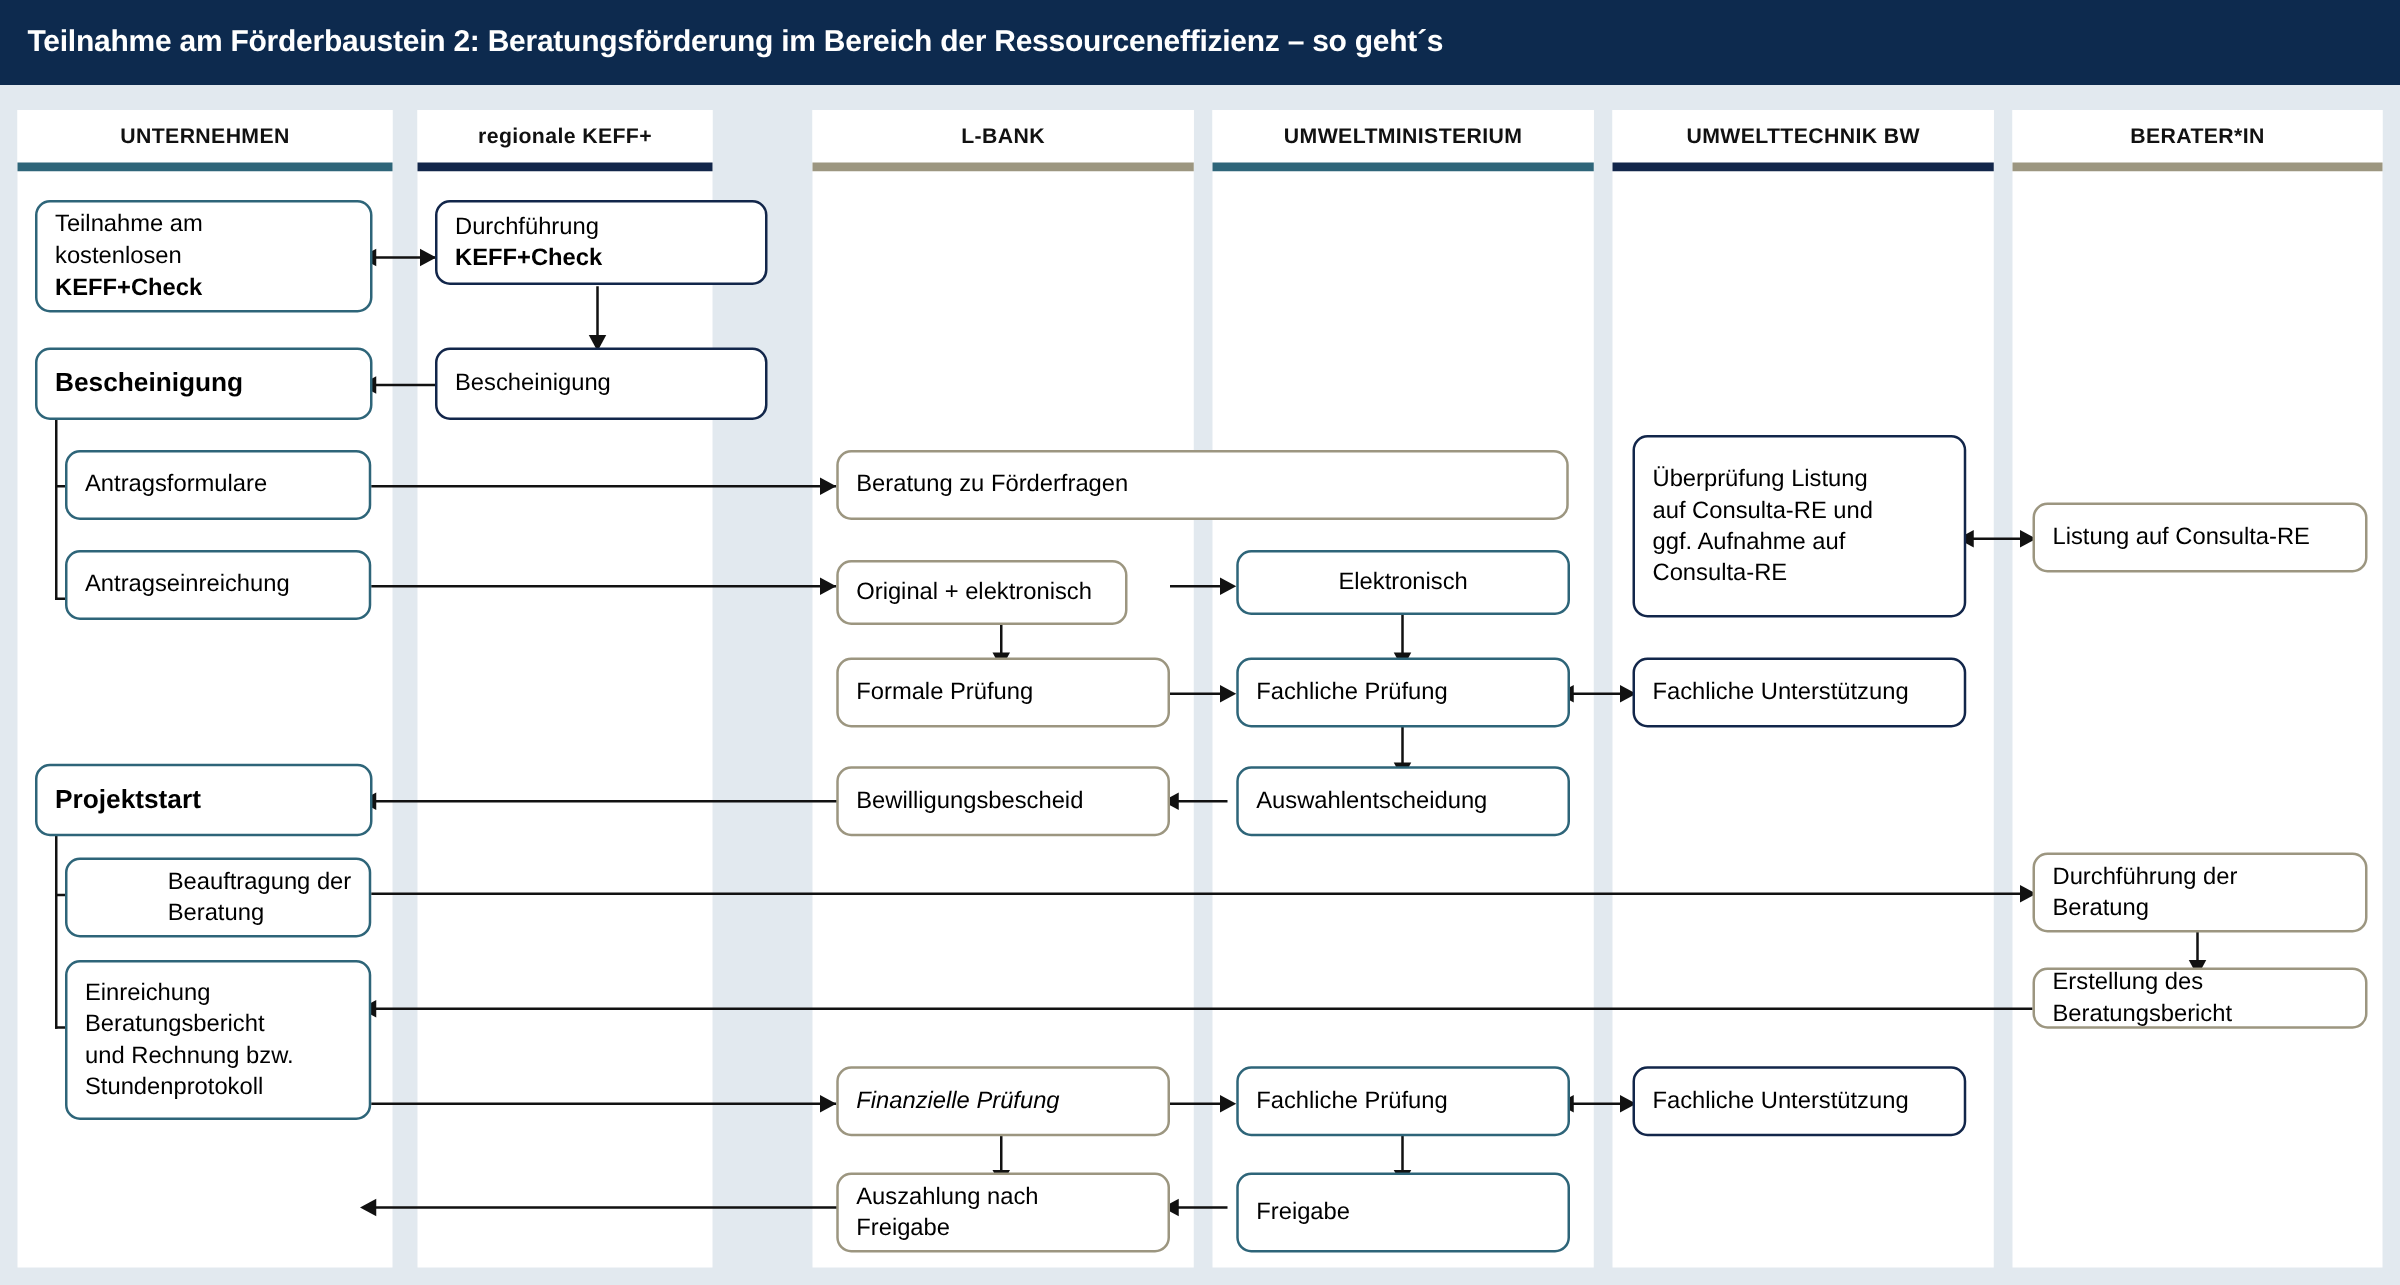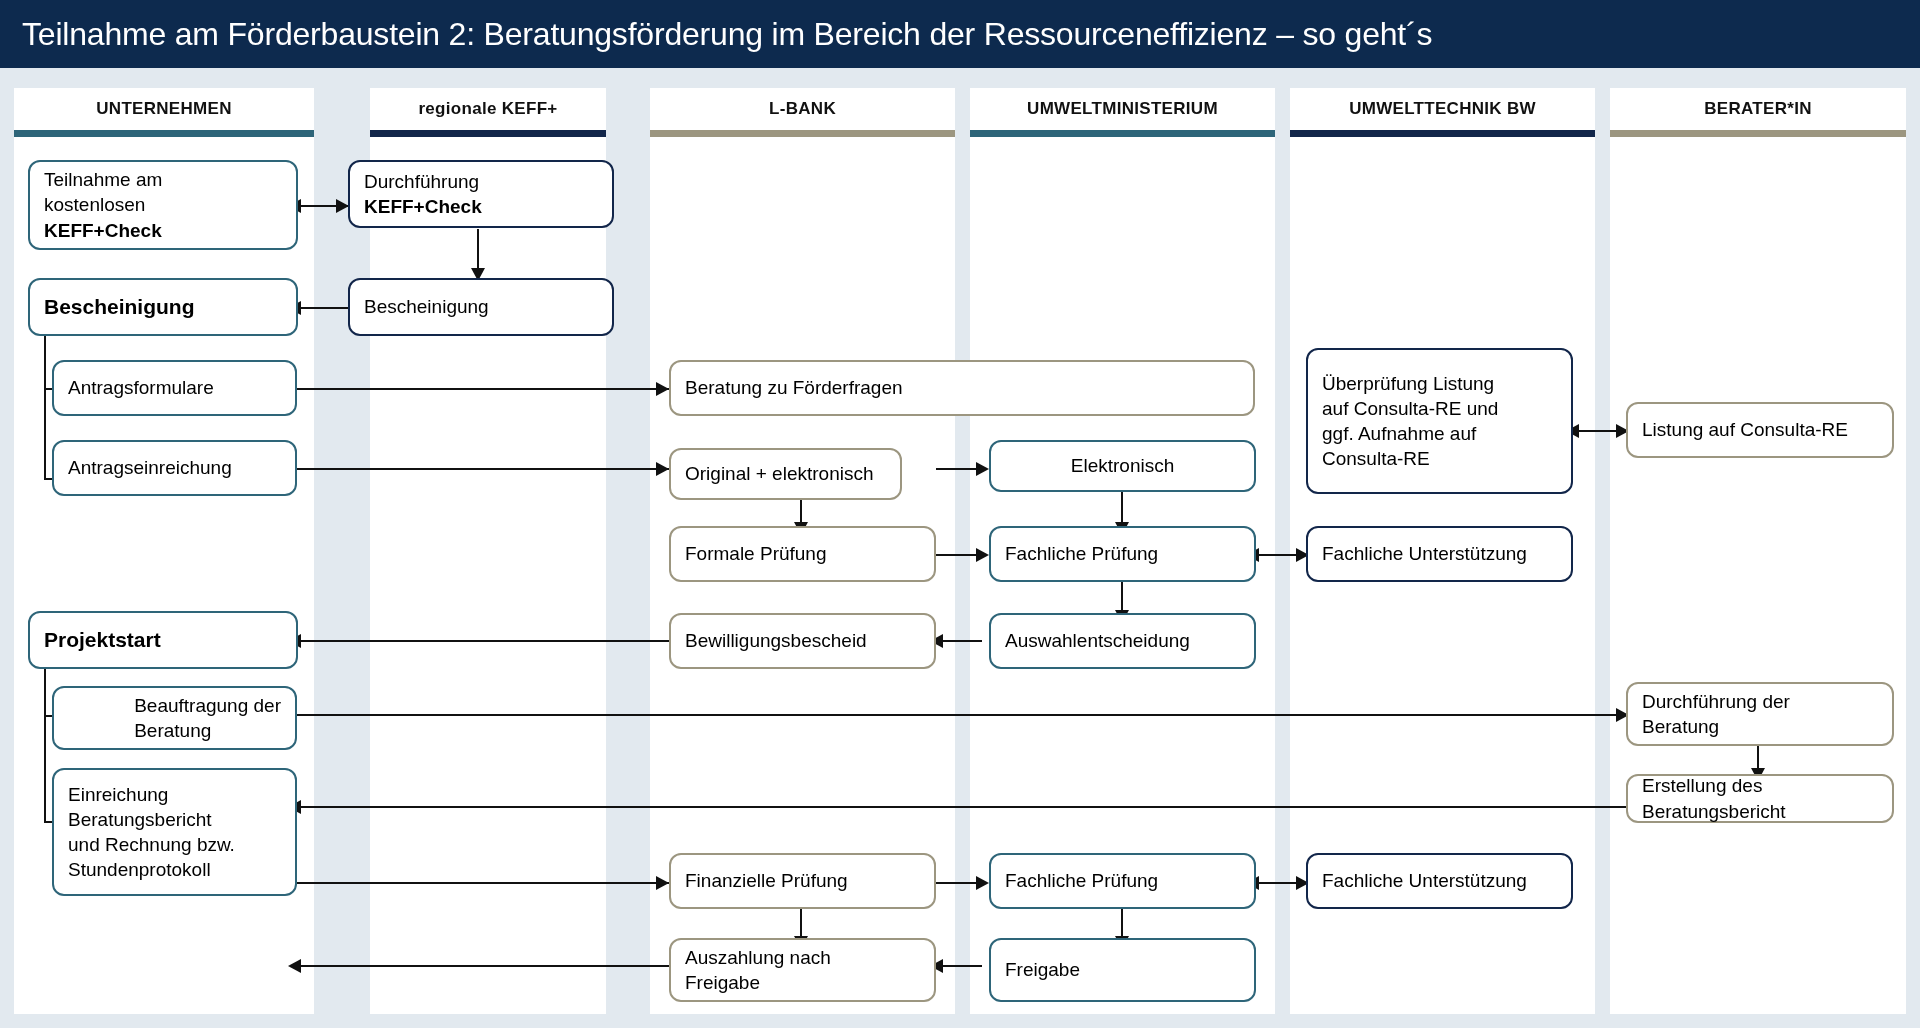--- a/index.html
+++ b/index.html
@@ -17,22 +17,22 @@
 
   
   #titlebar {
     position: absolute; left: 0; top: 0;
     width: 1920px; height: 68px;
     background: #0d2a4e;
     display: flex; align-items: center;
   }
   #titlebar .title-text {
     color: #ffffff;
-    font-size: 32px;
-    font-weight: normal;
+    font-size: 24px;
+    font-weight: bold;
     letter-spacing: -0.2px;
     padding-left: 22px;
     white-space: nowrap;
   }
 
   
   .lane {
     position: absolute;
     top: 88px;
     height: 926px;
@@ -129,21 +129,21 @@
     <span class="title-text">Teilnahme am Förderbaustein 2: Beratungsförderung im Bereich der Ressourceneffizienz – so geht´s</span>
   </div>
 
   <div class="lane" style="left:14px; width:300px;">
     <div class="lane-header">
       <span class="lane-header-label">UNTERNEHMEN</span>
     </div>
     <div class="lane-rule" style="background:#2e6579;"></div>
   </div>
 
-  <div class="lane" style="left:334px; width:236px;margin-left:36px;">
+  <div class="lane" style="left:334px; width:236px;">
     <div class="lane-header">
       <span class="lane-header-label">regionale KEFF+</span>
     </div>
     <div class="lane-rule" style="background:#12264a;"></div>
   </div>
 
   <div class="lane" style="left:650px; width:305px;">
     <div class="lane-header">
       <span class="lane-header-label">L-BANK</span>
     </div>
@@ -304,21 +304,21 @@
   </div>
 
   <div class="node tan" style="left:669px; top:526px; width:267px; height:56px;">
     <span class="node-label">Formale Prüfung</span>
   </div>
 
   <div class="node tan" style="left:669px; top:613px; width:267px; height:56px;">
     <span class="node-label">Bewilligungsbescheid</span>
   </div>
 
-  <div class="node tan" style="left:669px; top:853px; width:267px; height:56px;">
+  <div class="node tan" style="left:669px; top:853px; width:267px; height:56px;font-style:italic;">
     <span class="node-label">Finanzielle Prüfung</span>
   </div>
 
   <div class="node tan" style="left:669px; top:938px; width:267px; height:64px;">
     <span class="node-label">Auszahlung nach<br>Freigabe</span>
   </div>
 
   <div class="node teal" style="left:989px; top:440px; width:267px; height:52px;justify-content:center;">
     <span class="node-label">Elektronisch</span>
   </div>

